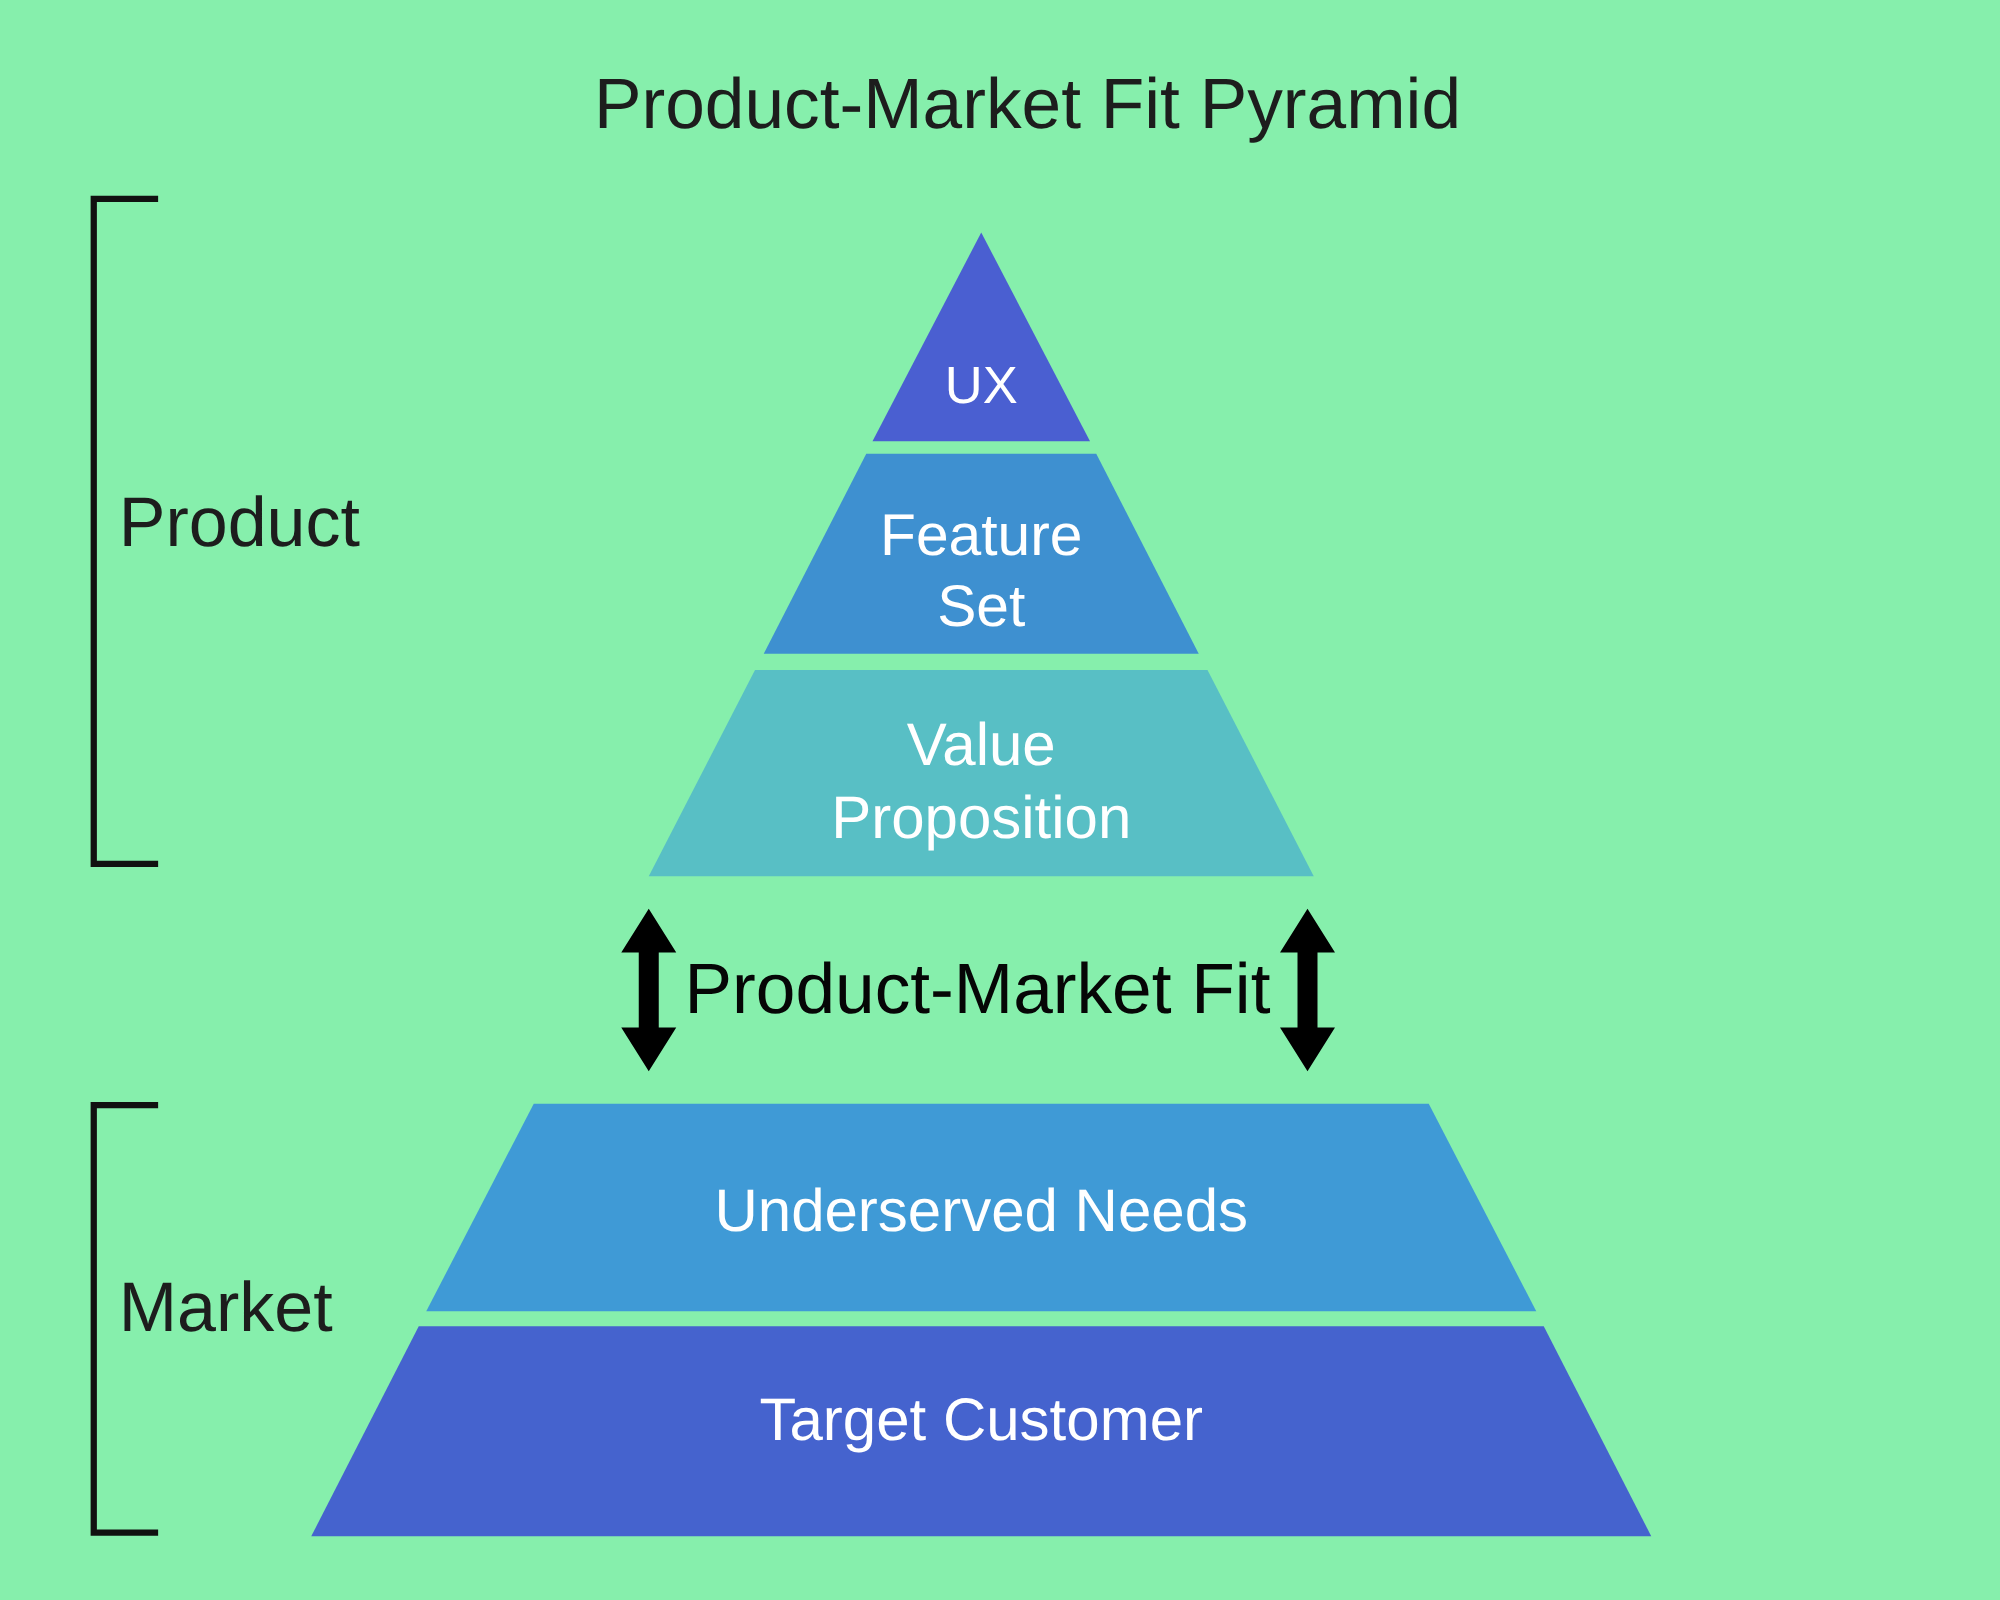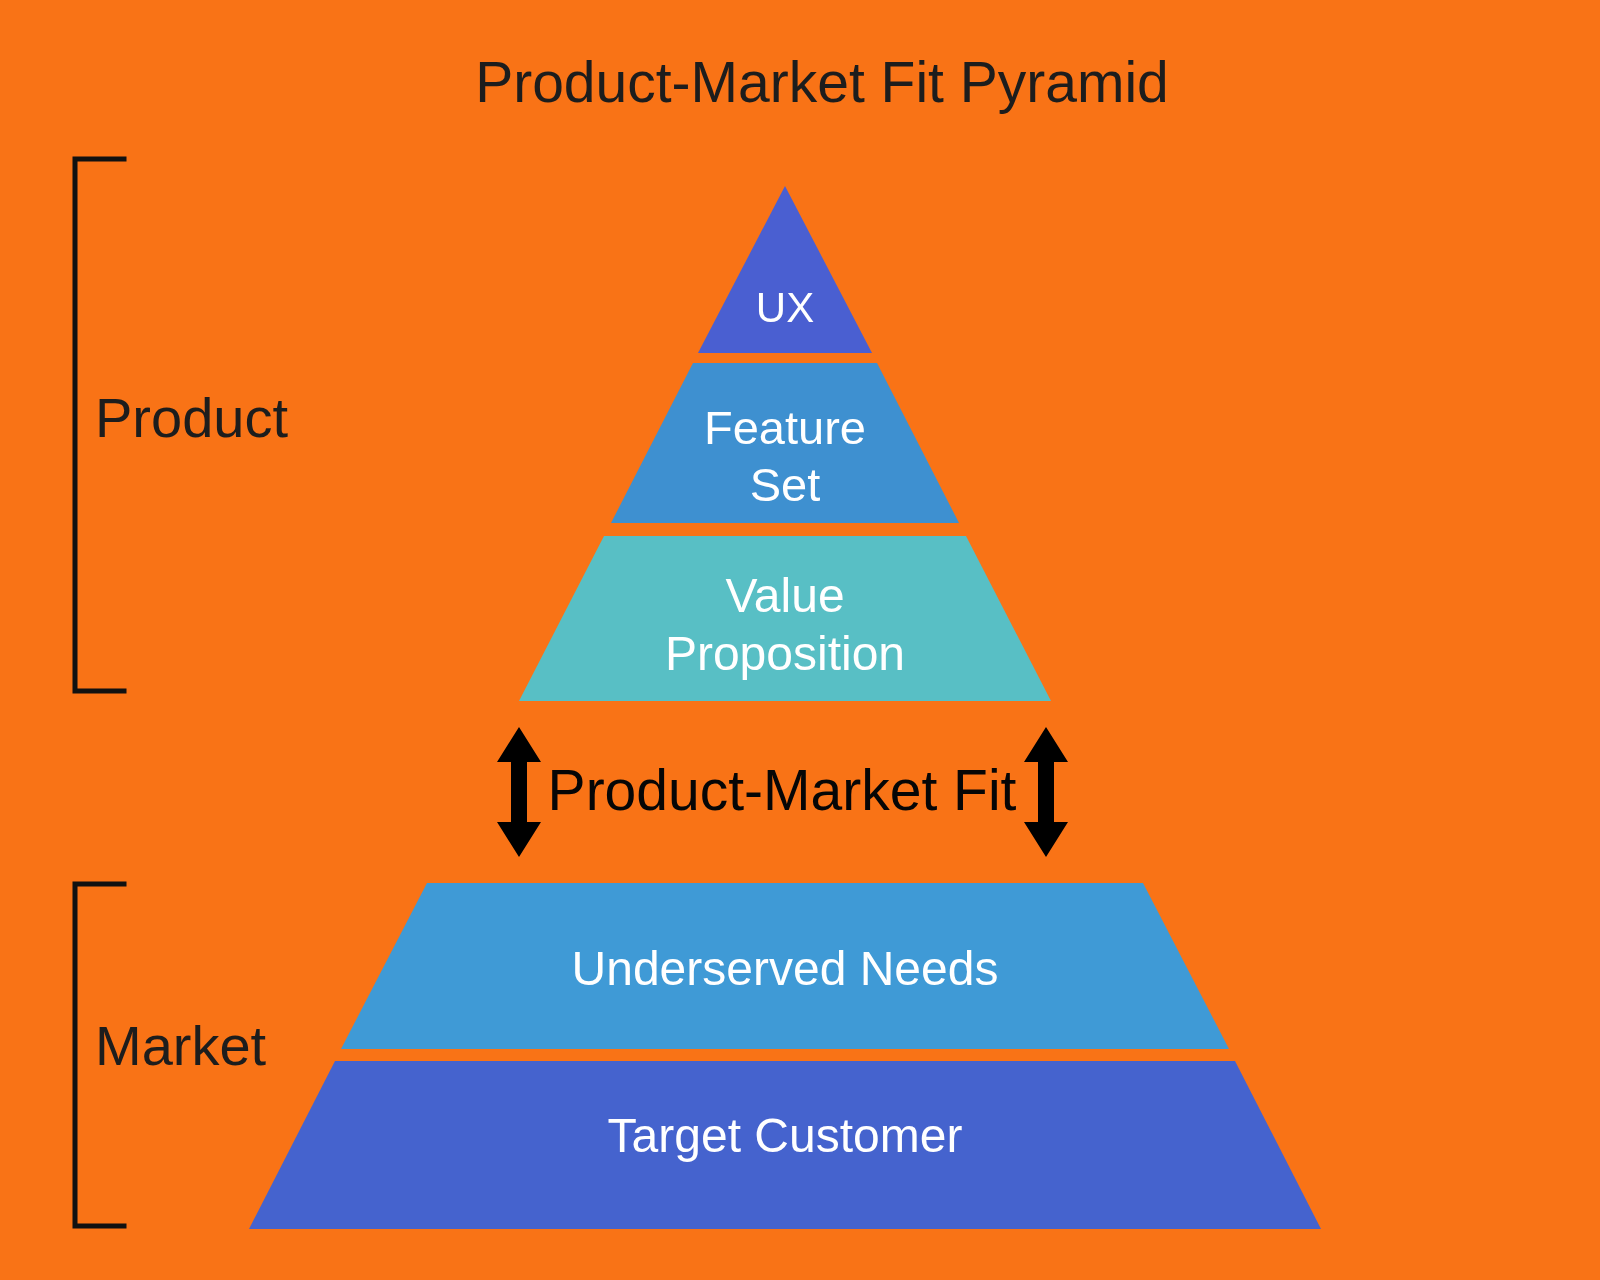--- a/index.html
+++ b/index.html
@@ -4,21 +4,21 @@
 <style>
   html, body {
     margin: 0;
     padding: 0;
     background: #ffffff;
   }
   .canvas {
     position: relative;
     width: 1600px;
     height: 1280px;
-    background: #f97316;
+    background: #86efac;
     font-family: "Liberation Sans", sans-serif;
     overflow: hidden;
   }
   svg {
     display: block;
     width: 1600px;
     height: 1280px;
   }
   .title-text {
     font-size: 57px;

